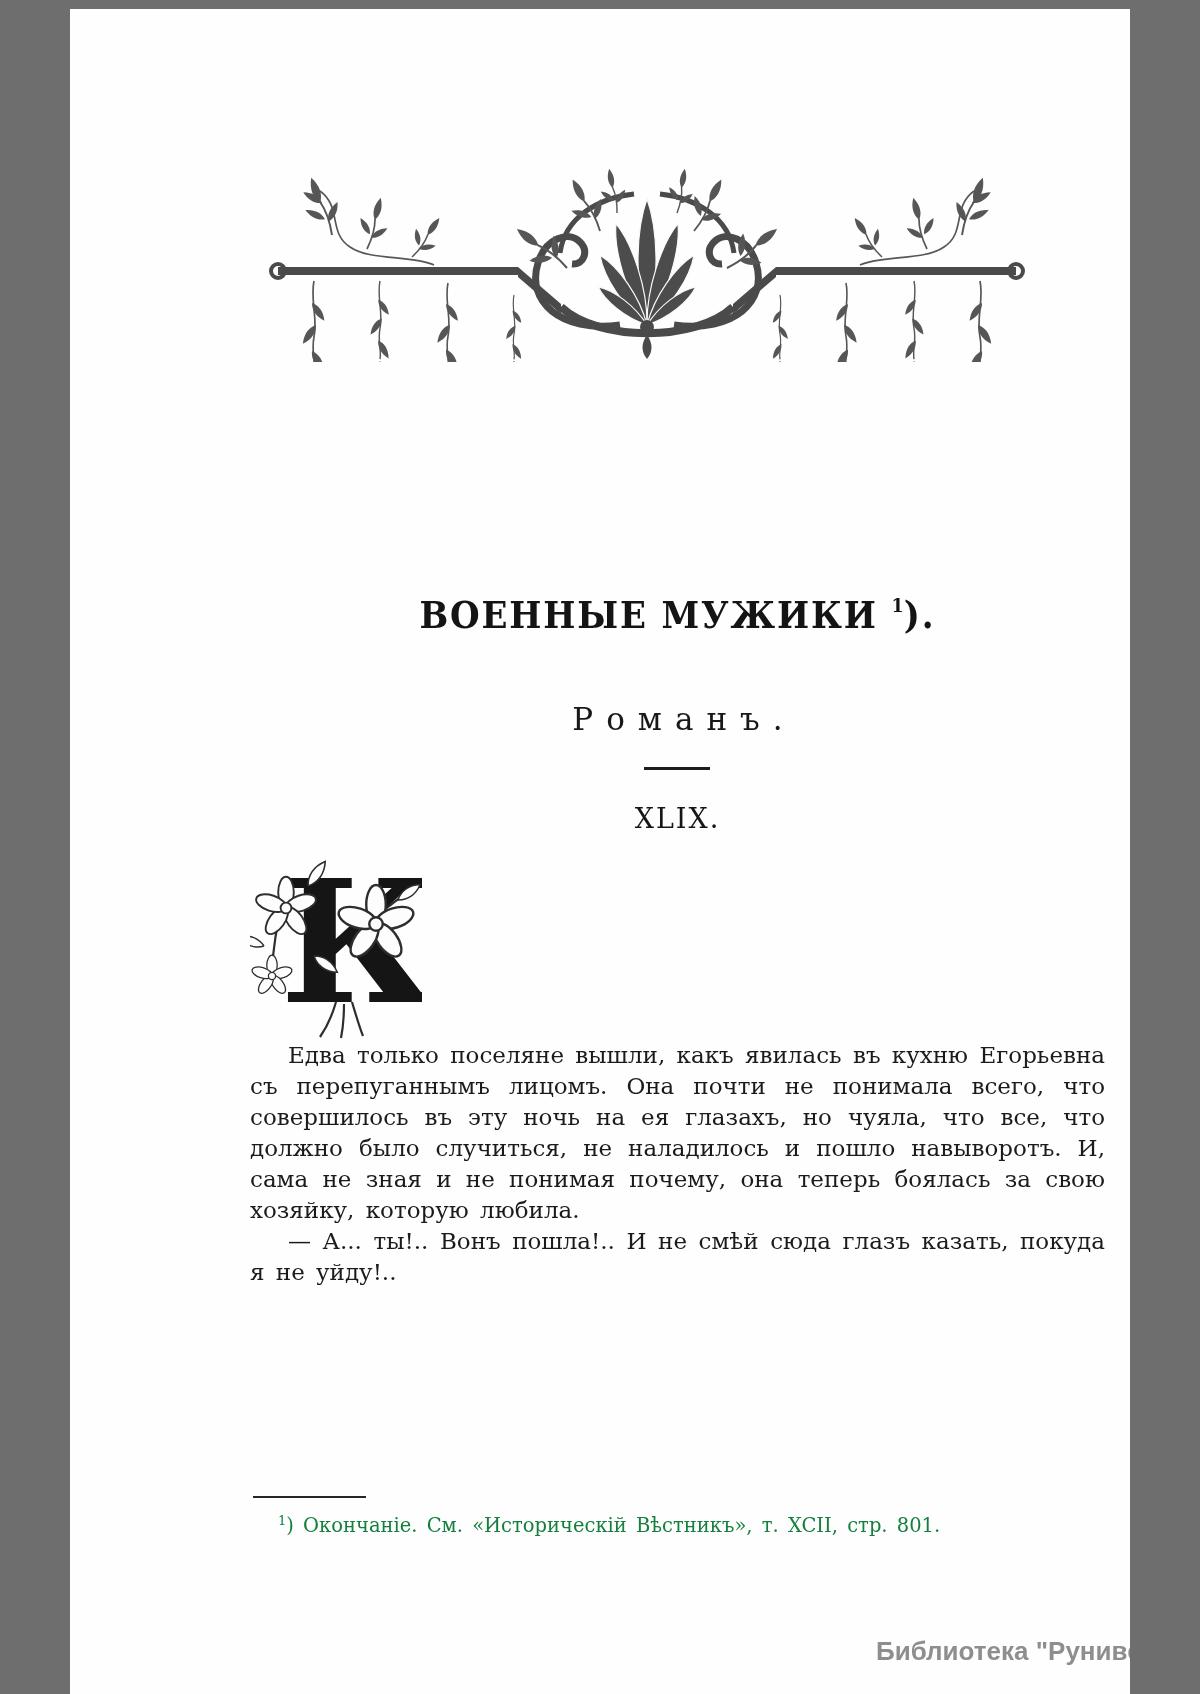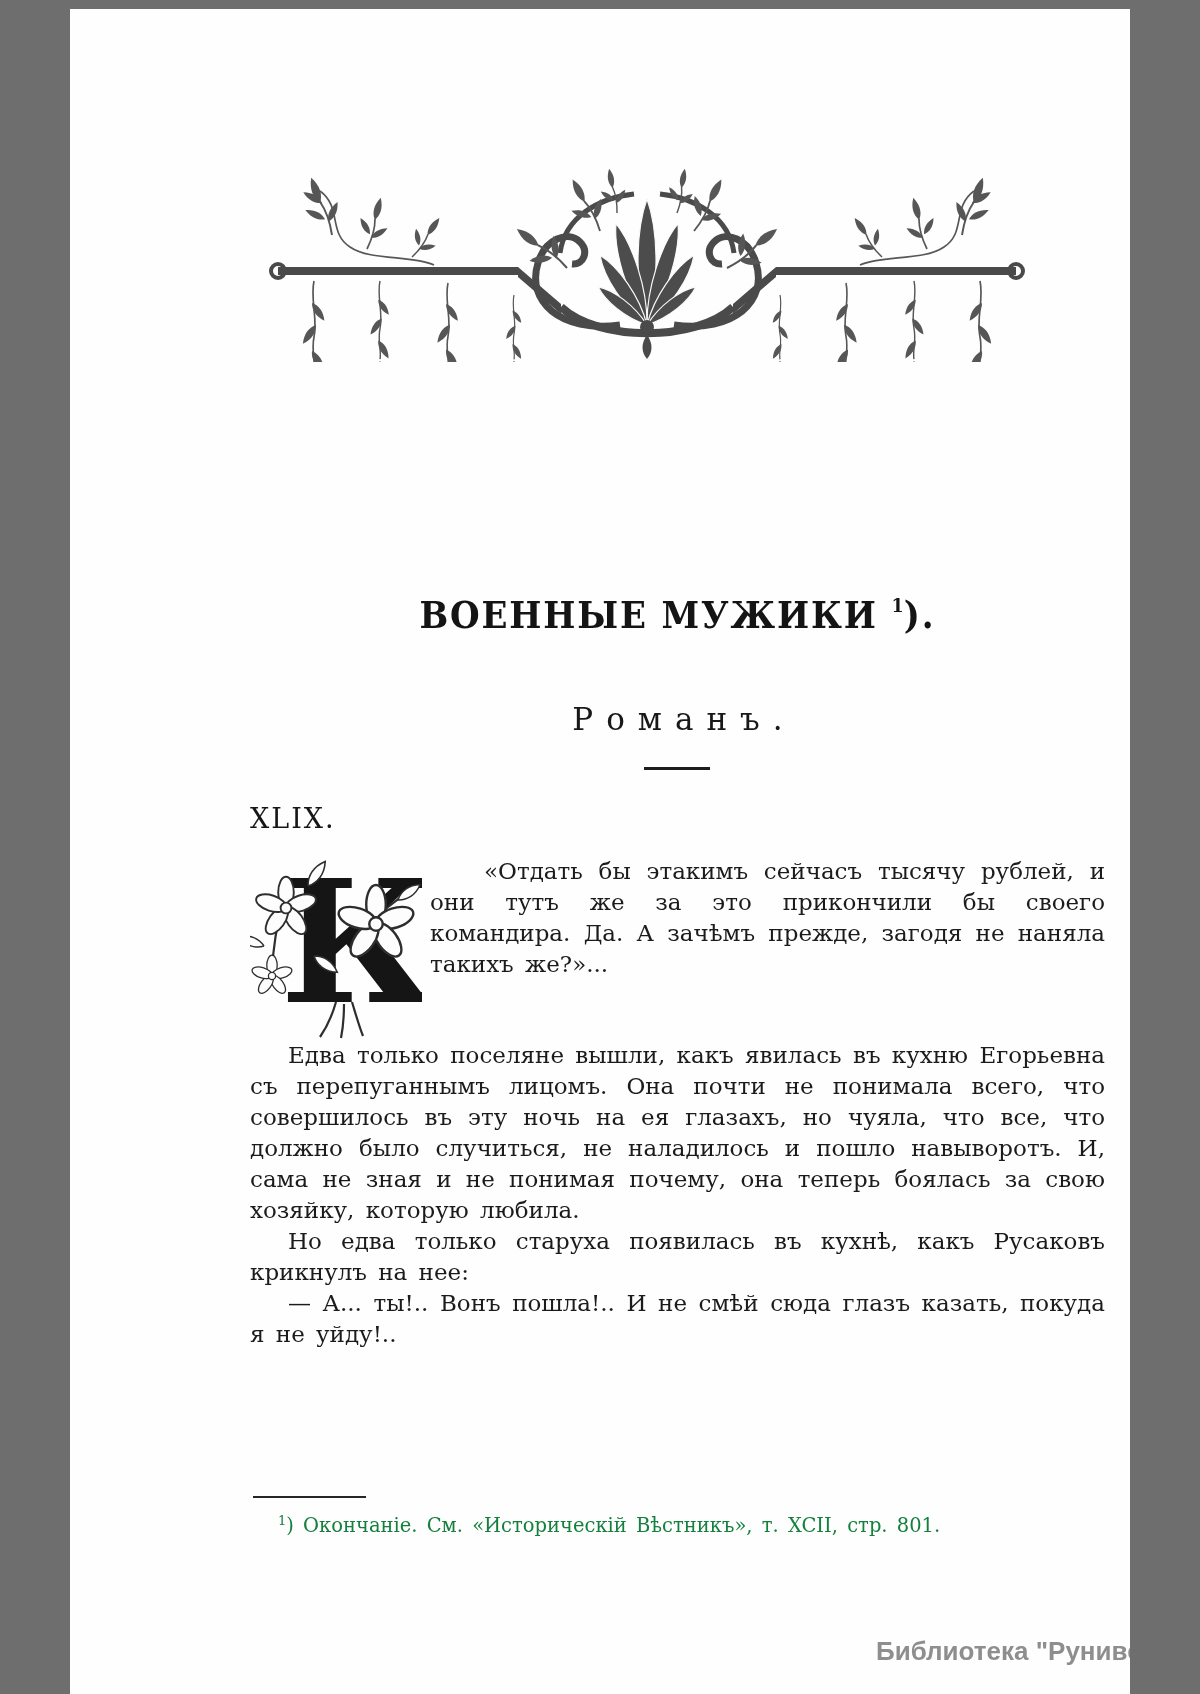--- a/index.html
+++ b/index.html
@@ -30,21 +30,21 @@
   .title .condense{display:inline-block;transform:scaleX(.92);letter-spacing:2px;}
   .title sup{font-size:19px;vertical-align:16px;letter-spacing:0;}
   .subtitle{
     position:absolute;top:692px;left:180px;width:855px;
     text-align:center;font-size:31px;color:#181818;letter-spacing:13px;
     padding-left:13px;box-sizing:border-box;
   }
   .divider{position:absolute;top:758px;left:574px;width:66px;border-top:3px solid #1d1d1d;}
   .chapter{
     position:absolute;top:794px;left:180px;width:855px;
-    font-size:27px;color:#161616;letter-spacing:2px;
+    text-align:center;font-size:27px;color:#161616;letter-spacing:2px;
   }
 
   
   .bodytext{
     position:absolute;top:847px;left:180px;width:855px;
     font-size:23px;line-height:31px;text-align:justify;
     word-spacing:4px;
   }
   .para{margin:0;text-indent:38px;}
   .para.lead{text-indent:0;}
@@ -182,23 +182,21 @@
         <use href="#dlf" class="dleaf" transform="translate(58,28) rotate(35)"></use>
         <use href="#dlf" class="dleaf" transform="translate(14,88) rotate(-70) scale(0.9)"></use>
         <use href="#dlf" class="dleaf" transform="translate(64,98) rotate(125) scale(0.95)"></use>
         <use href="#dlf" class="dleaf" transform="translate(148,42) rotate(55) scale(0.9)"></use>
         <use href="#dflw" transform="translate(36,50) scale(1.2)"></use>
         <use href="#dflw" transform="translate(126,66) scale(1.5)"></use>
         <use href="#dflw" transform="translate(22,118) scale(0.8)"></use>
       </svg>
     </div>
 
-    <p class="para quote">«Отдать бы этакимъ сейчасъ тысячу рублей, и они тутъ же за это прикончили бы своего командира. Да. А зачѣмъ прежде, загодя не наняла такихъ же?»...</p>
     <p class="para clearfloat">Едва только поселяне вышли, какъ явилась въ кухню Егорьевна съ перепуганнымъ лицомъ. Она почти не понимала всего, что совершилось въ эту ночь на ея глазахъ, но чуяла, что все, что должно было случиться, не наладилось и пошло навыворотъ. И, сама не зная и не понимая почему, она теперь боялась за свою хозяйку, которую любила.</p>
-    <p class="para">Но едва только старуха появилась въ кухнѣ, какъ Русаковъ крикнулъ на нее:</p>
     <p class="para">— А... ты!.. Вонъ пошла!.. И не смѣй сюда глазъ казать, покуда я не уйду!..</p>
   </div>
 
   <div class="fn-rule"></div>
   <div class="footnote">
     <sup>1</sup><span>)</span>
     <span>Окончаніе. См. «Историческій Вѣстникъ», т. XCII, стр. 801.</span>
   </div>
 
   <div class="watermark">Библиотека "Руниверс"</div>

